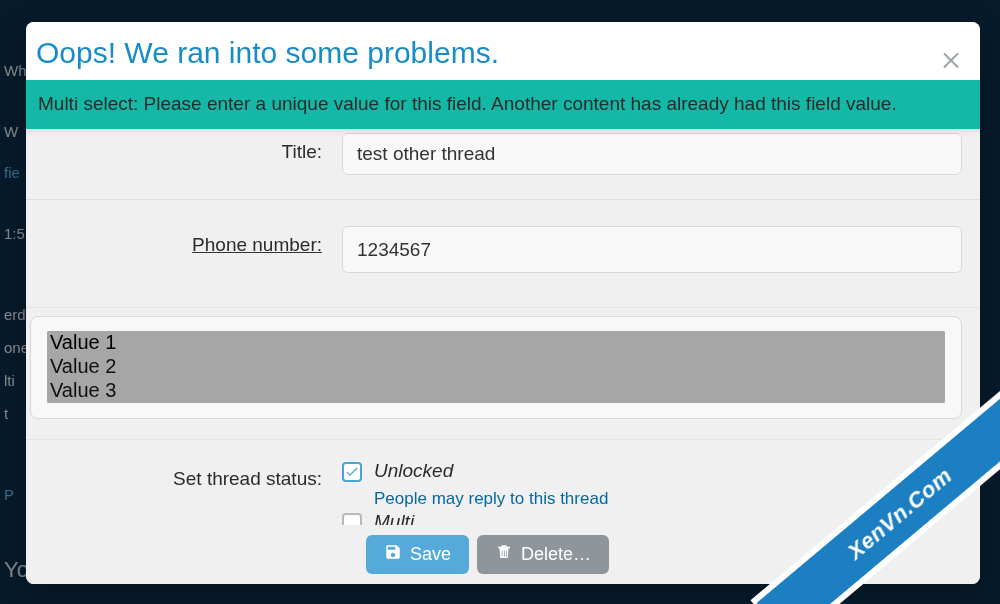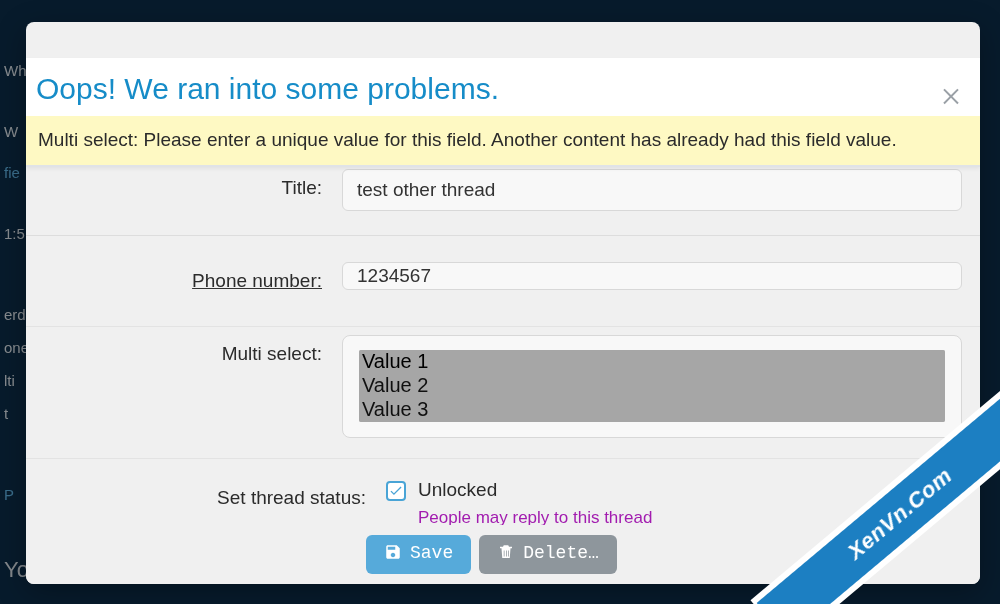--- a/index.html
+++ b/index.html
@@ -24,96 +24,95 @@
     background: #f0f0f0; border-radius: 8px; overflow: hidden;
     display: flex; flex-direction: column;
     box-shadow: 0 8px 30px rgba(0,0,0,0.3);
   }
   .modal-header {
     background: #fff; border-bottom: 1px solid #e0e3e7;
     box-shadow: 0 2px 4px rgba(0,0,0,0.06);
     flex: 0 0 auto;
     position: relative;
     z-index: 2;
-    margin-top: 36px;
   }
   .modal-title {
     color: #168cc8; font-size: 30px; font-weight: 400;
     padding: 14px 20px 10px 10px;
   }
   .close-x {
     position: absolute; top: 22px; right: 14px;
     width: 30px; height: 30px; cursor: pointer;
     display: flex; align-items: center; justify-content: center;
     color: #9aa0a6; font-size: 28px; line-height: 1;
   }
   .modal-error {
-    background: #fef9c3; border-bottom: 1px solid #e0e3e7;
+    background: #14b8a6; border-bottom: 1px solid #e0e3e7;
     padding: 13px 12px 14px 12px;
     font-size: 19px; color: #2b2b2b;
   }
 
   .modal-body {
     flex: 1 1 auto; overflow: auto; background: #f0f0f0;
     padding-top: 0;
   }
   .form-row {
     display: flex; align-items: flex-start;
     padding: 10px 18px 10px 4px;
   }
   .form-label {
     width: 312px; flex: 0 0 312px; text-align: right;
     padding-right: 20px; padding-top: 8px;
     font-size: 19px; color: #2b2b2b;
   }
   .form-control-wrap { flex: 1 1 auto; }
   .text-input {
-    width: 100%; height: 28px; padding: 8px 14px;
+    width: 100%; height: 47px; padding: 8px 14px;
     font-size: 19px; color: #333;
     background: #f8f8f8; border: 1px solid #d8d8d8;
     border-radius: 6px;
   }
 
   .multi-wrap {
     width: 100%; background: #f8f8f8; border: 1px solid #d8d8d8;
     border-radius: 8px; padding: 14px 16px 14px 16px;
   }
   .multi-select {
     width: 100%; border: none; outline: none;
     background: #b9b9b9; font-size: 20px; overflow: hidden;
   }
   .multi-select option {
     background: #b9b9b9; padding: 0 3px; line-height: 1.15;
   }
   .multi-select option:checked, .multi-select option.sel {
     background: #a6a6a6;
   }
 
-  .check-line { display: flex; align-items: flex-start; margin-bottom: 6px; }
+  .check-line { display: flex; align-items: flex-start; margin-bottom: 6px; font-style: italic; }
   .checkbox {
     width: 20px; height: 20px; border: 2px solid #49a4d6; border-radius: 4px;
     flex: 0 0 20px; margin-top: 2px; margin-right: 12px;
     display: inline-flex; align-items: center; justify-content: center;
     color: #49a4d6; font-size: 14px; background: #fff;
   }
   .checkbox.empty { border-color: #b5b9bc; }
   .check-text { font-size: 19px; color: #2b2b2b; }
   .check-help {
-    margin-left: 32px; font-size: 17px; color: #a21caf; line-height: 1.35;
+    margin-left: 32px; font-size: 17px; color: #0369a1; line-height: 1.35;
     margin-top: 2px;
   }
 
   .modal-footer {
     flex: 0 0 auto; background: #f0f0f0;
     display: flex; gap: 8px; padding: 10px 0 10px 340px;
   }
   .btn {
-    display: inline-flex; align-items: flex-start; gap: 8px;
+    display: inline-flex; align-items: center; gap: 8px;
     padding: 8px 18px; border-radius: 6px; font-size: 18px;
-    color: #fff; cursor: pointer; border: none; font-family: Liberation Mono, monospace;
+    color: #fff; cursor: pointer; border: none;
   }
   .btn-primary { background: #56aada; }
   .btn-secondary { background: #8e969c; }
   .btn svg { width: 18px; height: 18px; fill: currentColor; }
 
   
   .ribbon {
     position: absolute; right: -70px; bottom: 60px;
     transform: rotate(-40deg);
     width: 340px; text-align: center;
@@ -123,21 +122,21 @@
     padding: 14px 0;
     box-shadow: 0 0 0 3px #fff inset, 0 0 0 6px #1c7fc2 inset;
     border-top: 3px solid #fff; border-bottom: 3px solid #fff;
     pointer-events: none;
   }
 
   .row-title-cut .form-control-wrap .text-input { height: 42px; }
   .row-first { border-bottom: 1px solid #dddddd; padding-top: 2px; padding-bottom: 24px; }
   .row-phone { padding-top: 26px; padding-bottom: 34px; border-bottom: 1px solid #e3e3e3; text-decoration: underline; }
   .row-multi { padding-top: 8px; padding-bottom: 20px; border-bottom: 1px solid #e3e3e3; }
-  .row-status { padding-top: 20px; padding-bottom: 4px; margin-left: 44px; }
+  .row-status { padding-top: 20px; padding-bottom: 4px; }
 </style>
 </head>
 <body>
 
 <div class="bg-content" aria-hidden="true">
   <div style="margin-top:20px;">Wh</div>
   <div style="margin-top:40px;">W</div>
   <div style="margin-top:20px; color:#5aa8d6;">fie</div>
   <div style="margin-top:40px;">1:5</div>
   <div style="margin-top:60px;">erd</div>
@@ -172,21 +171,20 @@
     </div>
 
     <div class="form-row row-phone">
       <div class="form-label">Phone number:</div>
       <div class="form-control-wrap">
         <input class="text-input" type="text" value="1234567" style="">
       </div>
     </div>
 
     <div class="form-row row-multi">
-      <div class="form-label">Multi select:</div>
       <div class="form-control-wrap">
         <div class="multi-wrap">
           <select multiple="" size="3" class="multi-select" id="multi-select-el">
               <option class="sel">Value 1</option>
               <option class="sel" selected="">Value 2</option>
               <option class="sel" selected="">Value 3</option>
             </select>
         </div>
       </div>
     </div>

